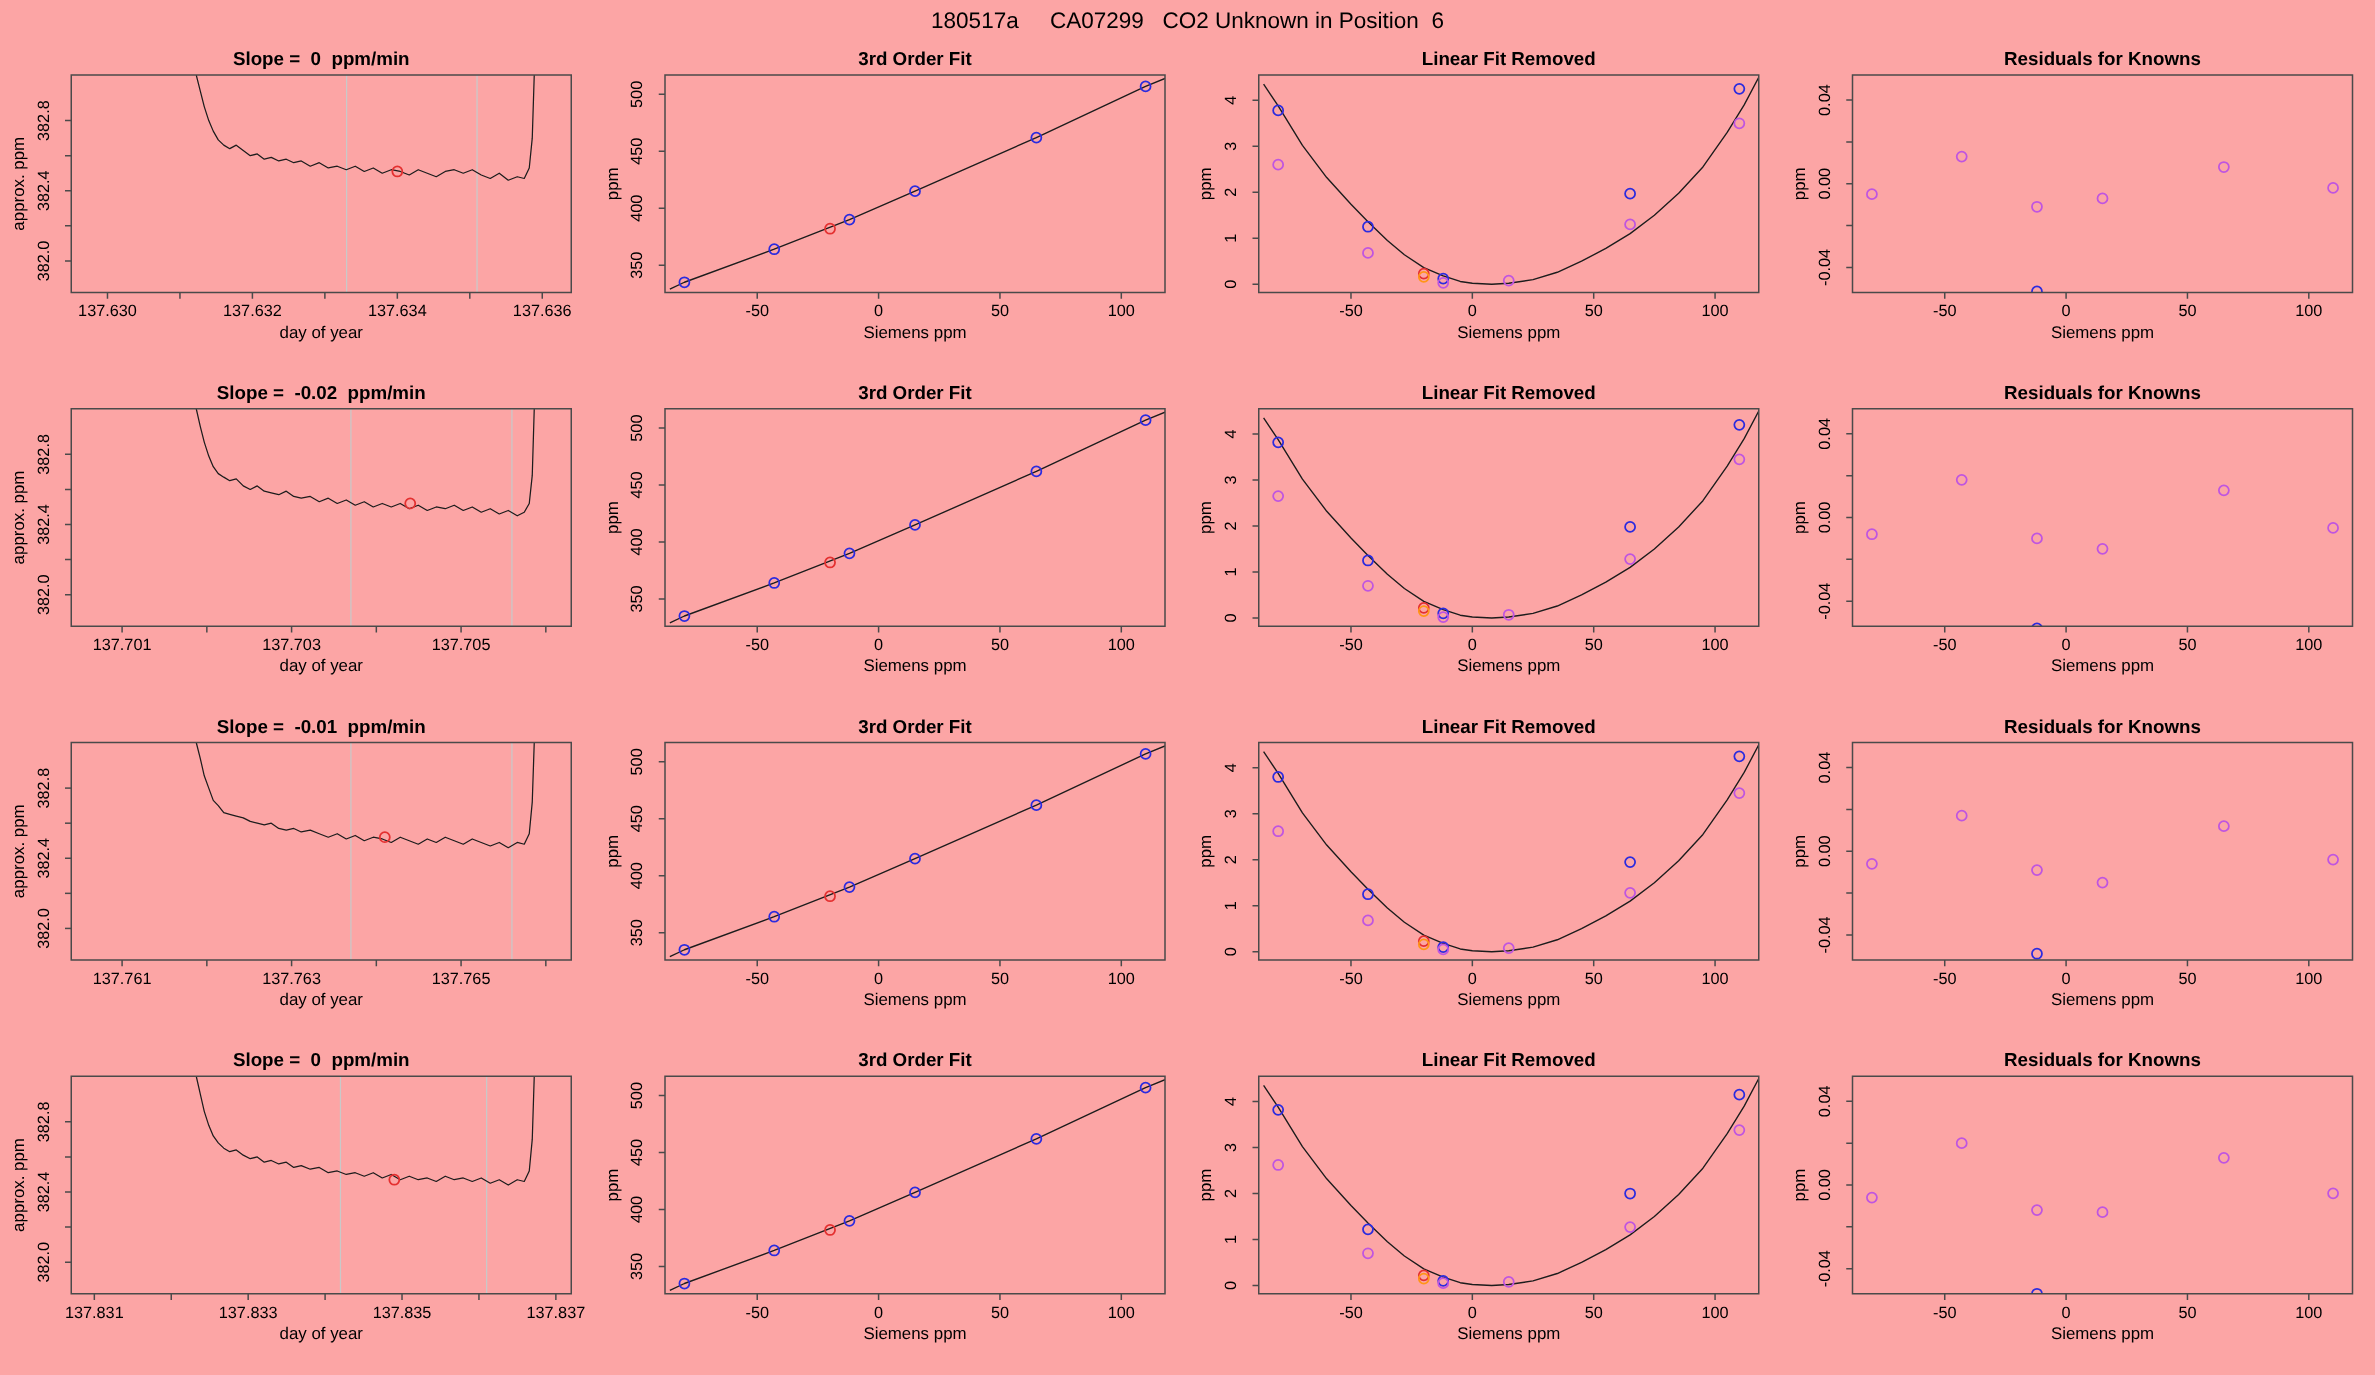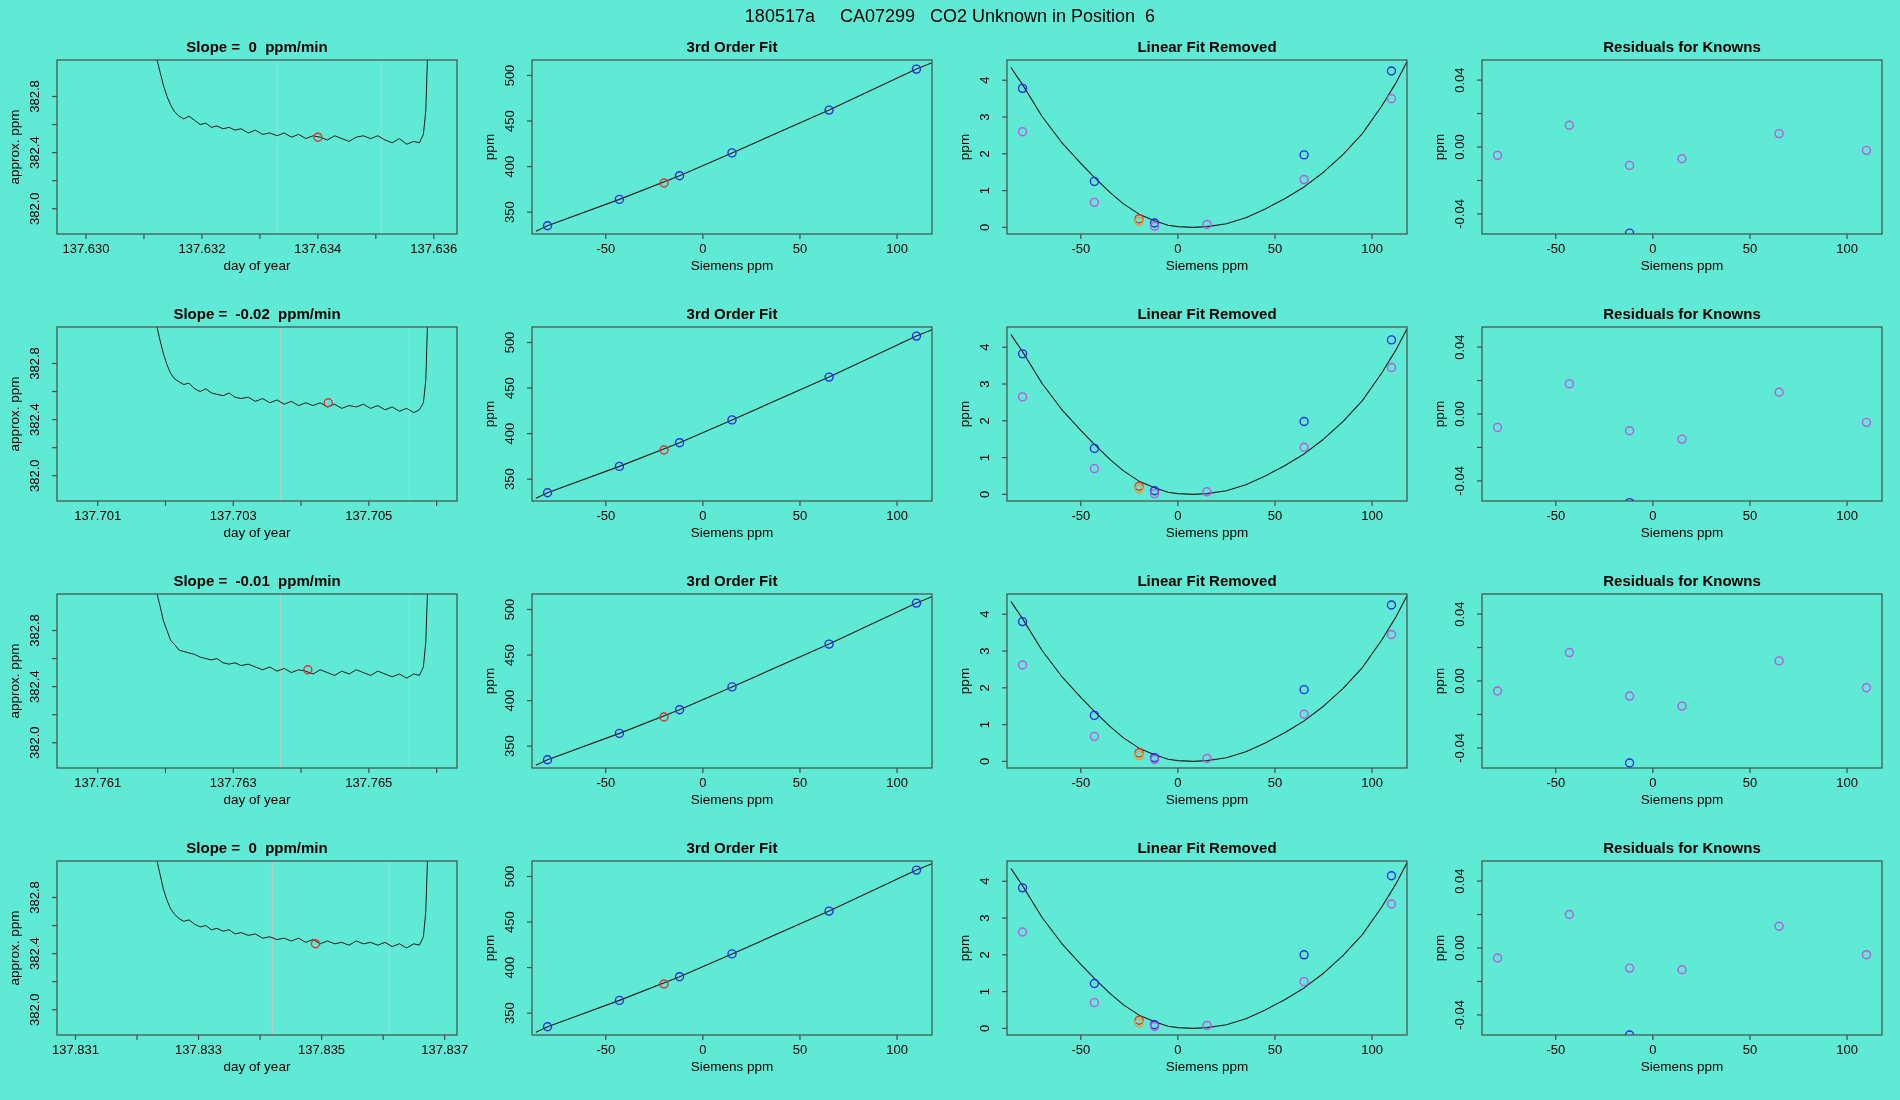--- a/index.html
+++ b/index.html
@@ -1,16 +1,16 @@
 <!DOCTYPE html>
 <html><head>
 <meta charset="utf-8">
 <style>
   html,body{margin:0;padding:0;background:#ffffff;}
-  .page{width:1900px;height:1100px;background:#5eead4;font-family:"Liberation Sans",sans-serif;overflow:hidden;}
+  .page{width:1900px;height:1100px;background:#fca5a5;font-family:"Liberation Sans",sans-serif;overflow:hidden;}
   .main-title{height:30px;text-align:center;font-size:18px;padding-top:6px;white-space:pre;color:#000;}
   #grid{display:grid;grid-template-columns:repeat(4,475px);width:1900px;}
   #grid svg{display:block;}
   svg text{white-space:pre;fill:#000;}
 </style>
 </head>
 <body>
 
 <div class="page">
   <div class="main-title">180517a     CA07299   CO2 Unknown in Position  6</div>

